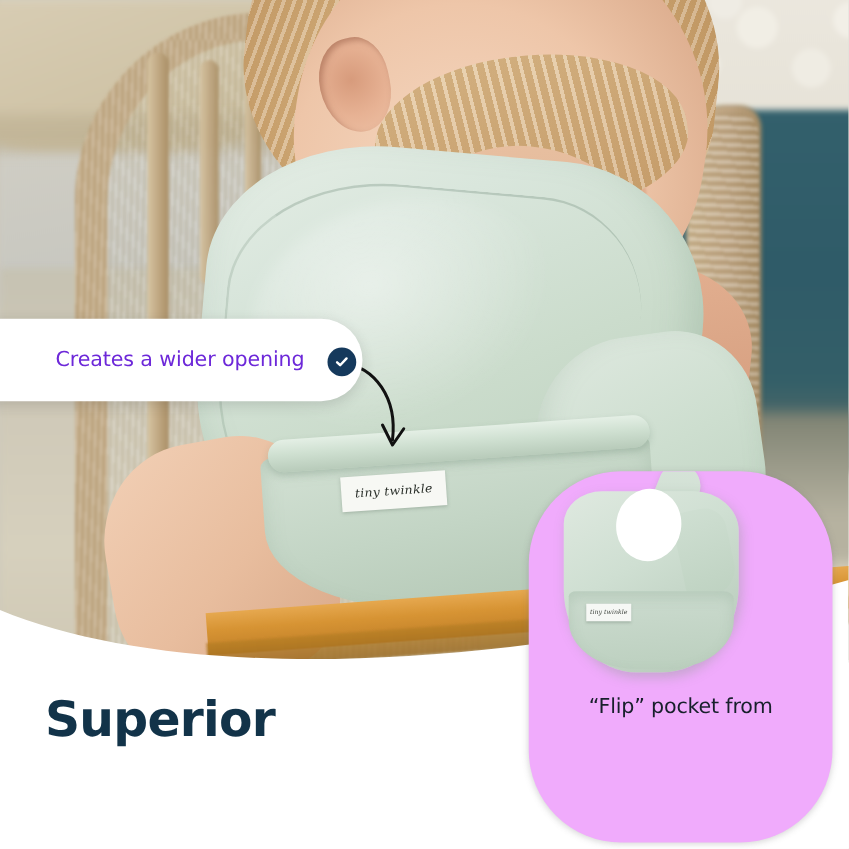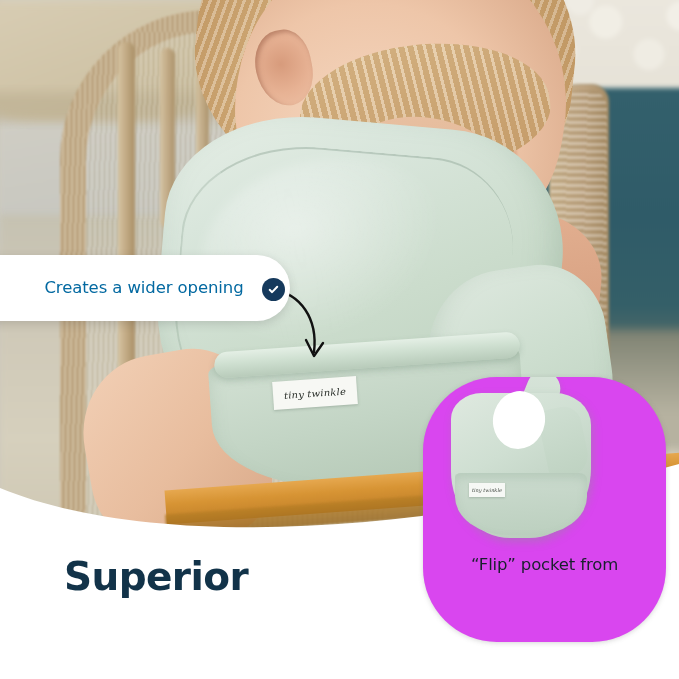--- a/index.html
+++ b/index.html
@@ -363,21 +363,21 @@
     justify-content: center;
     z-index: 6;
   }
   .bubble-text {
     padding-left: 40px;
     padding-right: 8px;
     text-align: right;
     font-family: "DejaVu Sans", sans-serif;
     font-size: 16.5px;
     line-height: 1.24;
-    color: #0369a1;
+    color: #6d28d9;
     letter-spacing: -.1px;
   }
   .check-badge {
     position: absolute;
     left: 262px; top: 278px;
     width: 23px; height: 23px;
     border-radius: 50%;
     background: #15395c;
     z-index: 7;
     display: flex;
@@ -411,30 +411,29 @@
   .headline {
     position: absolute;
     left: 36px; top: 552px;
     z-index: 10;
     font-family: "DejaVu Sans", sans-serif;
     font-weight: bold;
     font-size: 39px;
     line-height: 1.30;
     color: #123349;
     letter-spacing: -0.6px;
-    margin-left: 28px;
   }
   .headline .l2 { display: block; }
 
   
   .card {
     position: absolute;
     left: 423px; top: 377px;
-    width: 243px; height: 265px;
-    background: #d946ef;
+    width: 243px; height: 297px;
+    background: #f0abfc;
     border-radius: 74px;
     box-shadow: 0 1px 5px rgba(120,120,120,.30);
     z-index: 12;
     overflow: hidden;
   }
   .card-photo {
     position: absolute;
     left: 0; top: 0; width: 243px; height: 180px;
     overflow: hidden;
   }

